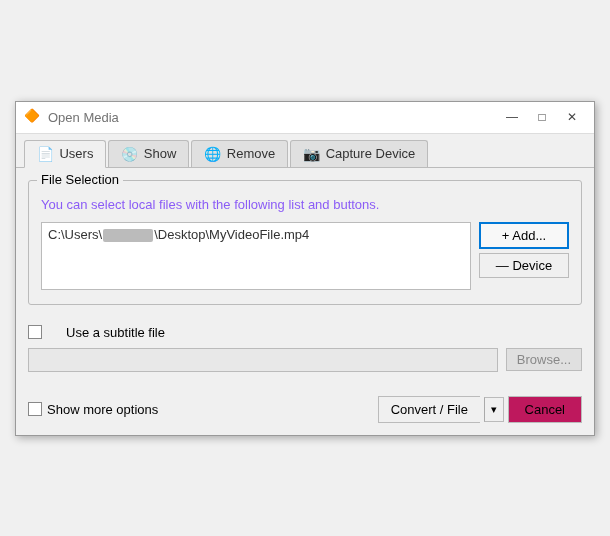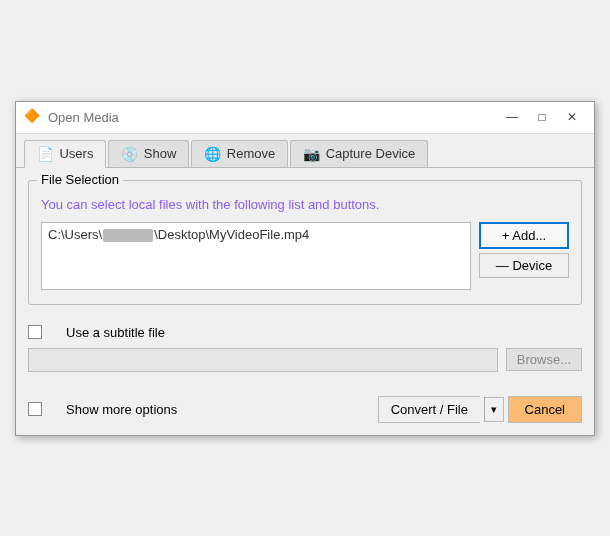--- a/index.html
+++ b/index.html
@@ -239,21 +239,21 @@
     .bottom-area {
       padding: 8px 12px 12px 12px;
       display: flex;
       align-items: center;
       justify-content: space-between;
     }
 
     .show-more-row {
       display: flex;
       align-items: center;
-      gap: 24px;
+      gap: 5px;
     }
 
     .bottom-buttons {
       display: flex;
       align-items: center;
       gap: 4px;
     }
 
     .btn-convert-main {
       padding: 5px 12px;
@@ -269,21 +269,21 @@
       border: 1px solid #bbb;
       border-left: 1px solid #aaa;
       background: #f0f0f0;
       cursor: pointer;
       font-size: 11px;
     }
 
     .btn-cancel {
       padding: 5px 16px;
       border: 1px solid #bbb;
-      background: #fdba74;
+      background: #be185d;
       cursor: pointer;
       font-size: 13px;
     }
   </style>
 </head>
 <body>
 
 <div class="window">
 
   <div class="title-bar">

